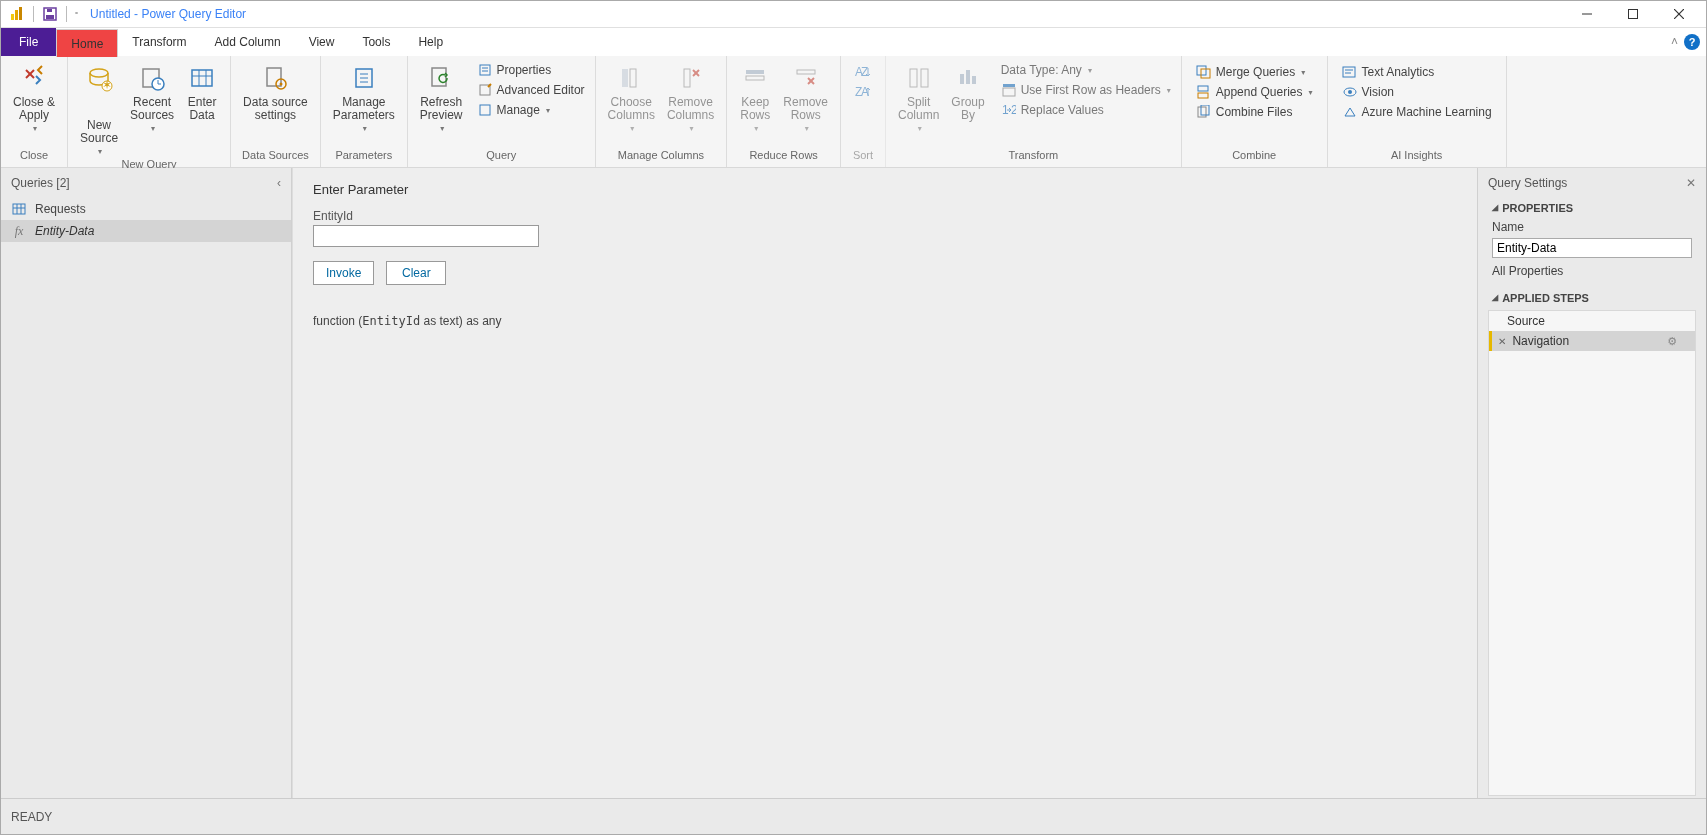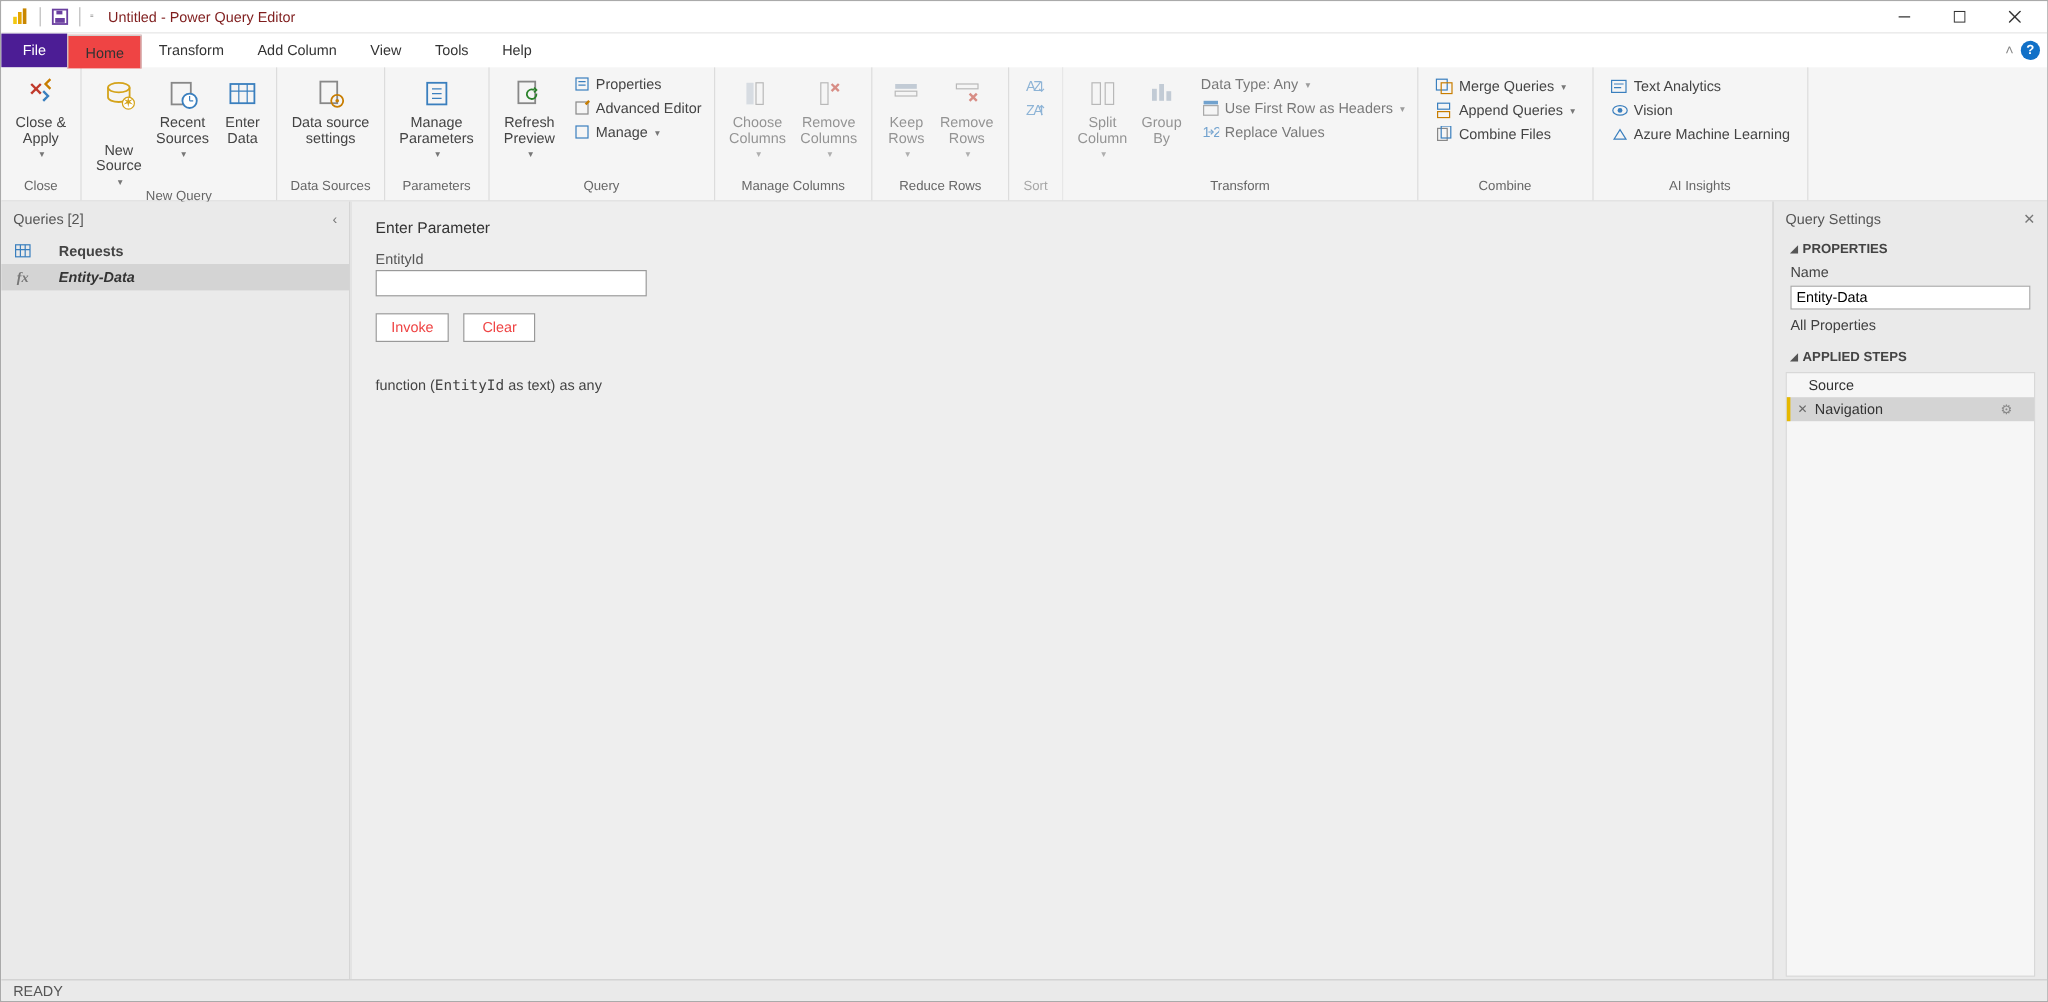--- a/index.html
+++ b/index.html
@@ -1,20 +1,20 @@
 <!DOCTYPE html>
 <html><head>
 <meta charset="utf-8">
 <style>
 * { margin: 0; padding: 0; box-sizing: border-box; font-family: "Segoe UI", Tahoma, sans-serif; font-size: 12px; }
 body { background: #fff; width: 1707px; height: 835px; overflow: hidden; display: flex; flex-direction: column; border: 1px solid #aaa; }
 .titlebar { height: 27px; display: flex; align-items: center; padding: 0 4px; background: #fff; border-bottom: 1px solid #e0e0e0; }
 .titlebar .pbi-icon { width: 16px; height: 16px; margin: 0 4px; }
 .titlebar .qat-sep { width: 1px; height: 16px; background: #bbb; margin: 0 4px; }
-.titlebar .title { margin-left: 8px; color: #7f1d1d; }
+.titlebar .title { margin-left: 8px; color: #3b82f6; }
 .titlebar .spacer { flex: 1; }
 .winbtn { width: 46px; height: 27px; display: flex; align-items: center; justify-content: center; }
 .menubar { height: 28px; display: flex; align-items: stretch; background: #fff; position: relative; }
 .menubar .tab { padding: 0 14px; display: flex; align-items: center; color: #333; cursor: default; }
 .menubar .tab.file { background: #4c1d95; color: #fff; font-weight: 400; padding: 0 18px; }
 .menubar .tab.active { background: #ef4444; border-top: 1px solid #d0d0d0; border-left: 1px solid #d0d0d0; border-right: 1px solid #d0d0d0; position: relative; top: 1px; }
 .menubar .right { margin-left: auto; display: flex; align-items: center; padding-right: 6px; gap: 6px; }
 .help-circle { width: 16px; height: 16px; border-radius: 50%; background: #1170c7; color:#fff; font-size:11px; display:flex; align-items:center; justify-content:center; font-weight:bold;}
 .ribbon { height: 112px; background: #f5f5f5; border-bottom: 1px solid #d8d8d8; display: flex; align-items: stretch; }
 .ribbon-group { border-right: 1px solid #dcdcdc; display: flex; flex-direction: column; }
@@ -24,42 +24,42 @@
 .bigbtn .ico { width: 32px; height: 32px; display: flex; align-items: center; justify-content: center; }
 .bigbtn .lbl { text-align: center; line-height: 13px; font-size: 12px; color: #444; }
 .smallbtn { display: flex; align-items: center; gap: 4px; height: 20px; padding: 0 4px; color: #444; }
 .smallbtn .ico { width: 16px; height: 16px; display:flex; align-items:center; justify-content:center;}
 .stacked { display: flex; flex-direction: column; gap: 0; }
 .caret { font-size: 8px; color: #777; margin-left: 2px; }
 .workspace { flex: 1; display: flex; min-height: 0; }
 .queries-pane { width: 291px; background: #eaeaea; border-right: 1px solid #d0d0d0; display: flex; flex-direction: column; }
 .pane-header { height: 30px; display: flex; align-items: center; padding: 0 10px; color: #555; font-size: 13px; }
 .pane-header .collapse { margin-left: auto; color: #777; }
-.query-item { height: 22px; display: flex; align-items: center; padding: 0 10px; gap: 22px; color: #444; font-weight: bold; }
+.query-item { height: 22px; display: flex; align-items: center; padding: 0 10px; gap: 8px; color: #444; }
 .query-item.active { background: #d4d4d4; font-style: italic; color: #333; }
 .query-item .qicon { width: 16px; height: 16px; display:flex; align-items:center; justify-content:center; }
 .main-pane { flex: 1; background: #eeeeee; padding: 14px 20px; color: #333; overflow: auto; border-left: 1px solid #ddd;}
 .main-pane h2 { font-size: 13px; font-weight: 400; color: #333; margin-bottom: 12px; }
 .param-label { font-size: 12px; color: #555; margin-bottom: 2px; }
 .param-input { width: 226px; height: 22px; border: 1px solid #999; padding: 2px 4px; background: #fff; }
 .btnrow { display: flex; gap: 12px; margin-top: 14px; }
-.pq-btn { min-width: 60px; height: 24px; border: 1px solid #999; background: #fff; color: #ef4444; display:flex; align-items:center; justify-content:center; padding:0 12px;}
+.pq-btn { min-width: 60px; height: 24px; border: 1px solid #999; background: #fff; color: #0369a1; display:flex; align-items:center; justify-content:center; padding:0 12px;}
 .signature { margin-top: 28px; font-size: 13px; color: #444; }
 .signature .mono { font-family: Consolas, monospace; }
 .settings-pane { width: 229px; background: #eaeaea; border-left: 1px solid #d0d0d0; display: flex; flex-direction: column; }
 .settings-pane .section-title { font-size: 11px; font-weight: 600; color: #444; padding: 4px 14px; display:flex; align-items:center; gap:4px;}
 .settings-pane .section-title::before { content: "◢"; font-size: 8px; color: #555; transform: translateY(-1px);}
 .settings-pane .field-label { font-size: 12px; color: #444; padding: 2px 14px; }
 .settings-pane .name-input { margin: 2px 14px 6px 14px; height: 20px; border: 1px solid #aaa; padding: 0 4px; width: calc(100% - 28px); background:#fff;}
 .settings-pane .link { color: #404040; padding: 0 14px 10px 14px; }
 .steps-list { margin: 2px 10px; background: #f6f6f6; border: 1px solid #d8d8d8; flex: 1; }
 .step-item { height: 20px; display: flex; align-items: center; padding: 0 18px; gap: 6px; font-size: 12px; color: #333; }
 .step-item.active { background: #d4d4d4; border-left: 3px solid #e6b800; padding-left: 6px; }
 .step-item .gear { margin-left: auto; color: #888; font-size: 11px; }
-.statusbar { height: 18px; background: #eaeaea; border-top: 1px solid #ccc; display: flex; align-items: center; padding: 0 10px; font-size: 11px; color: #555; text-align: right; }
+.statusbar { height: 36px; background: #eaeaea; border-top: 1px solid #ccc; display: flex; align-items: center; padding: 0 10px; font-size: 11px; color: #555; text-align: right; }
 svg { display: block; }
 </style>
 </head>
 <body>
 
 <div class="titlebar">
   <span class="pbi-icon">
     <svg width="16" height="16" viewBox="0 0 16 16">
         <rect x="2" y="8" width="3" height="6" fill="#f2c811"></rect>
         <rect x="6" y="4" width="3" height="10" fill="#e6a500"></rect>

